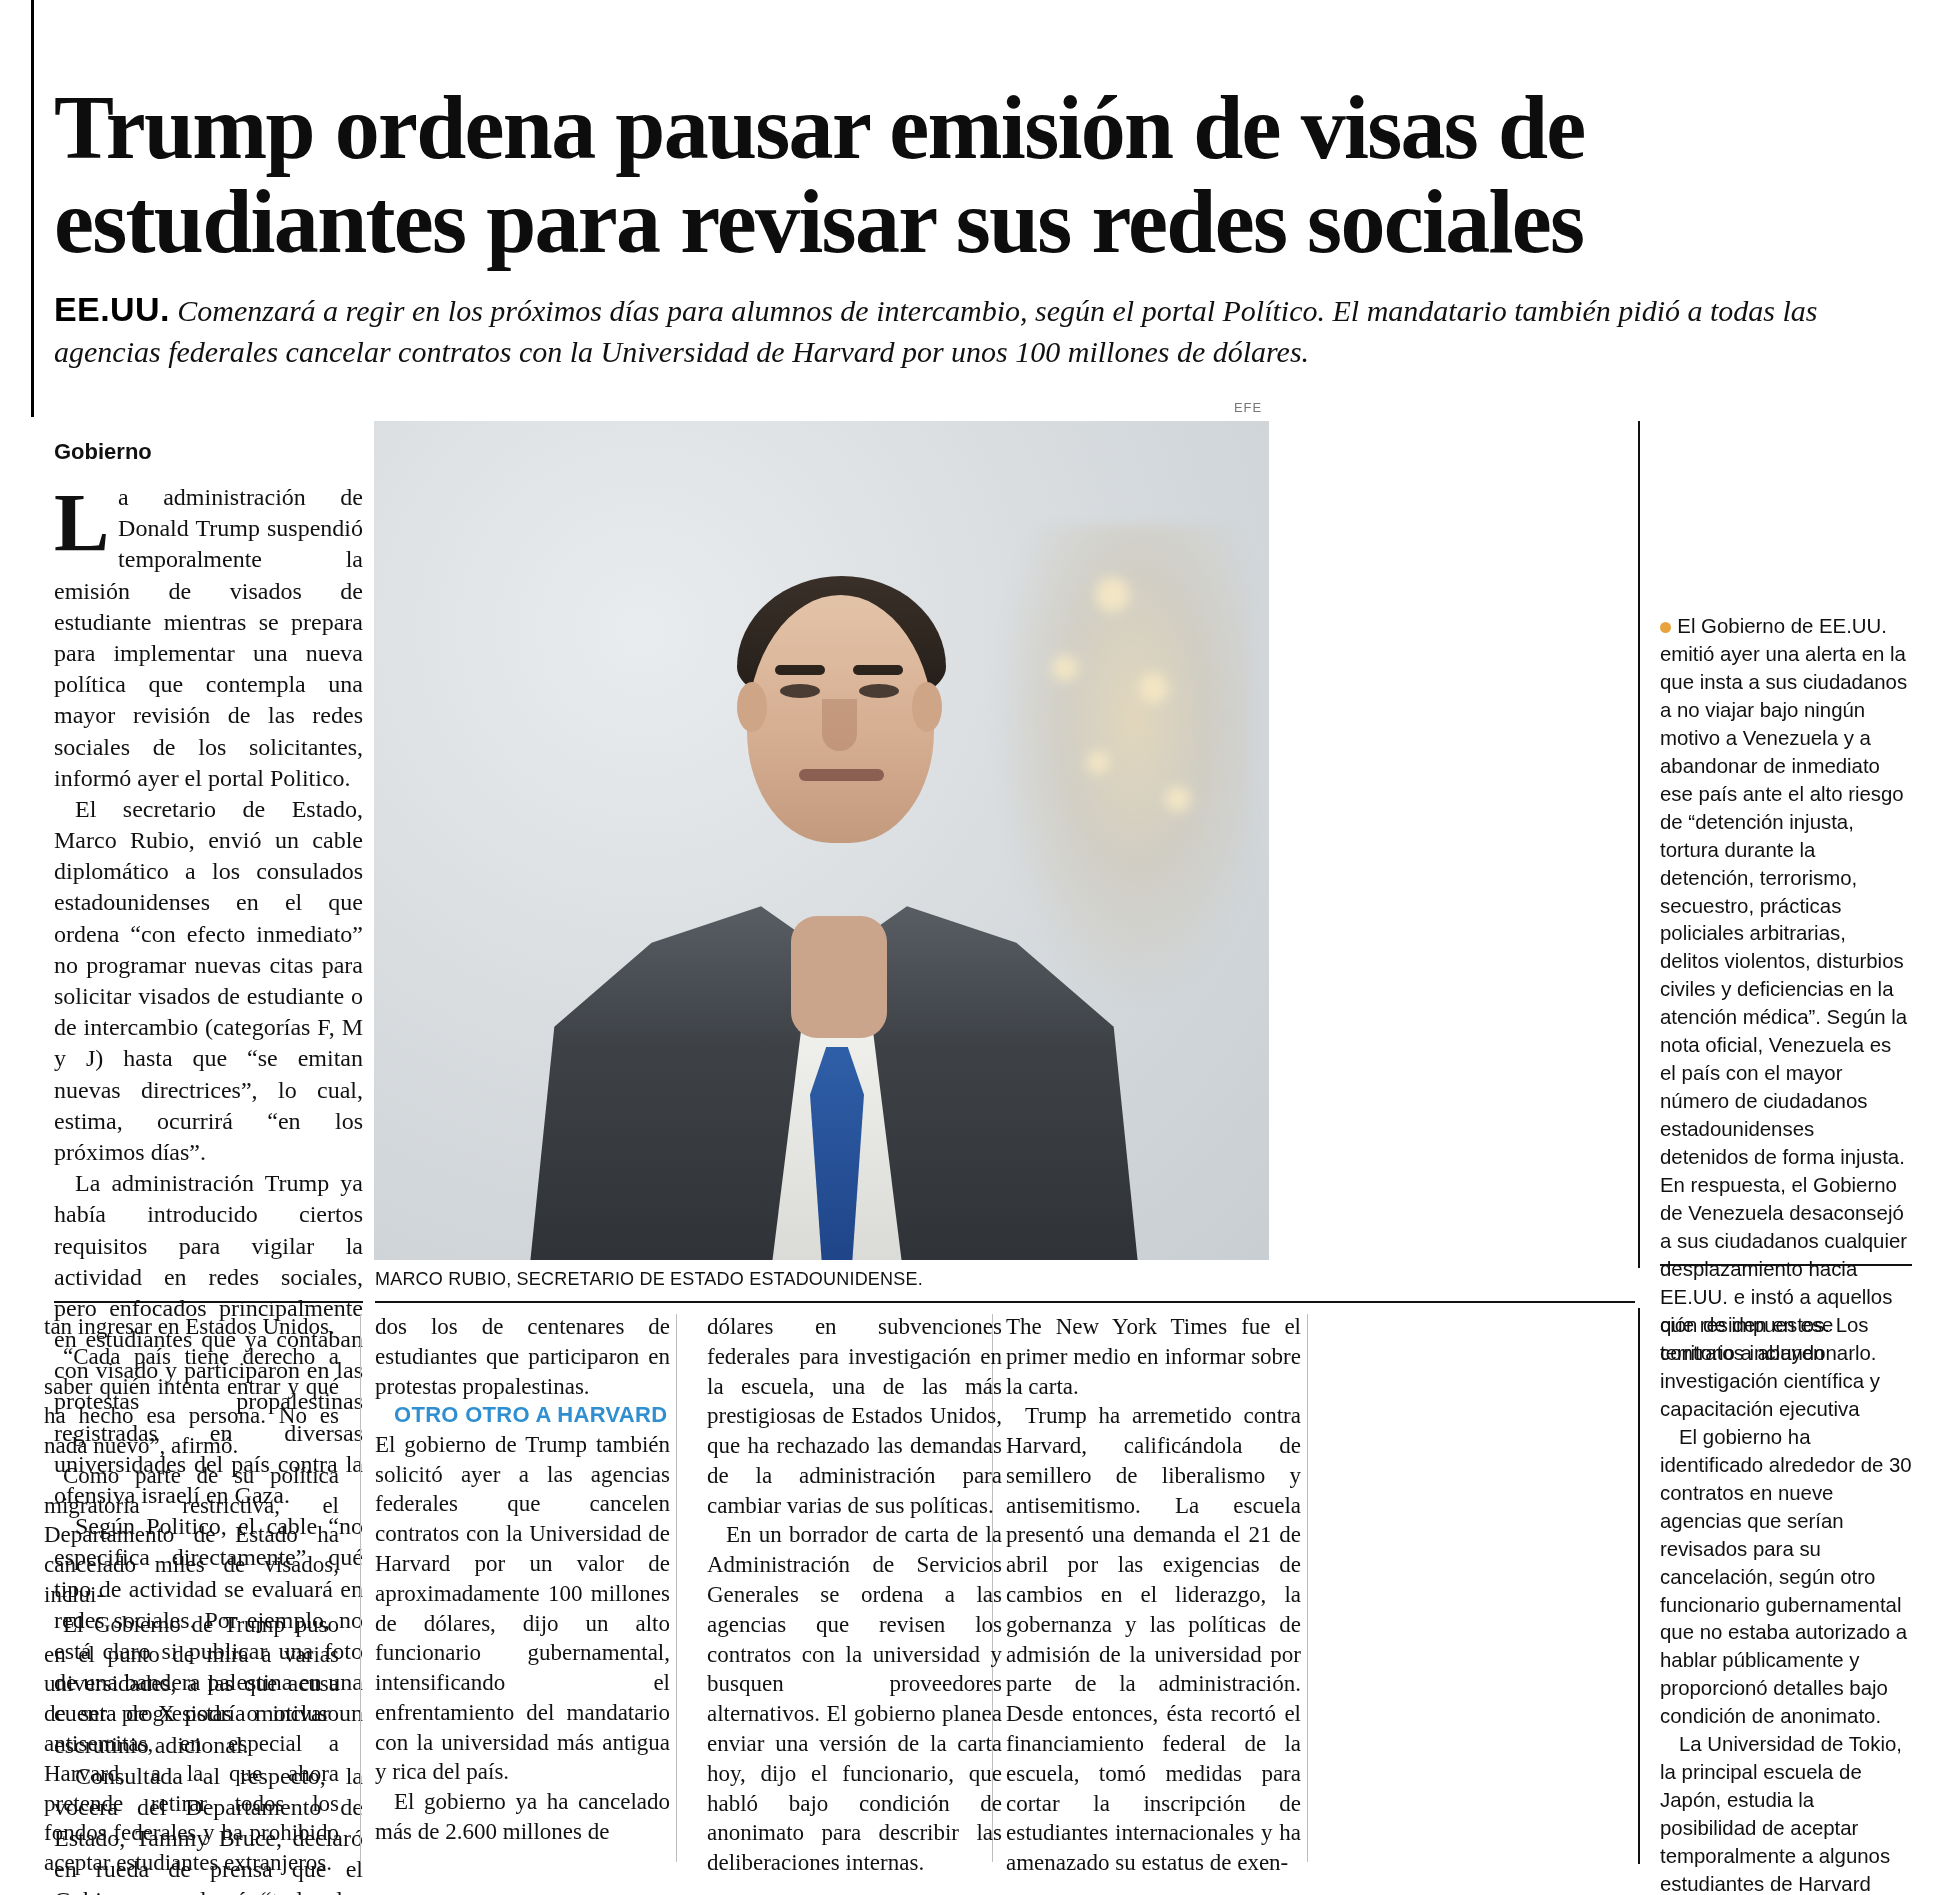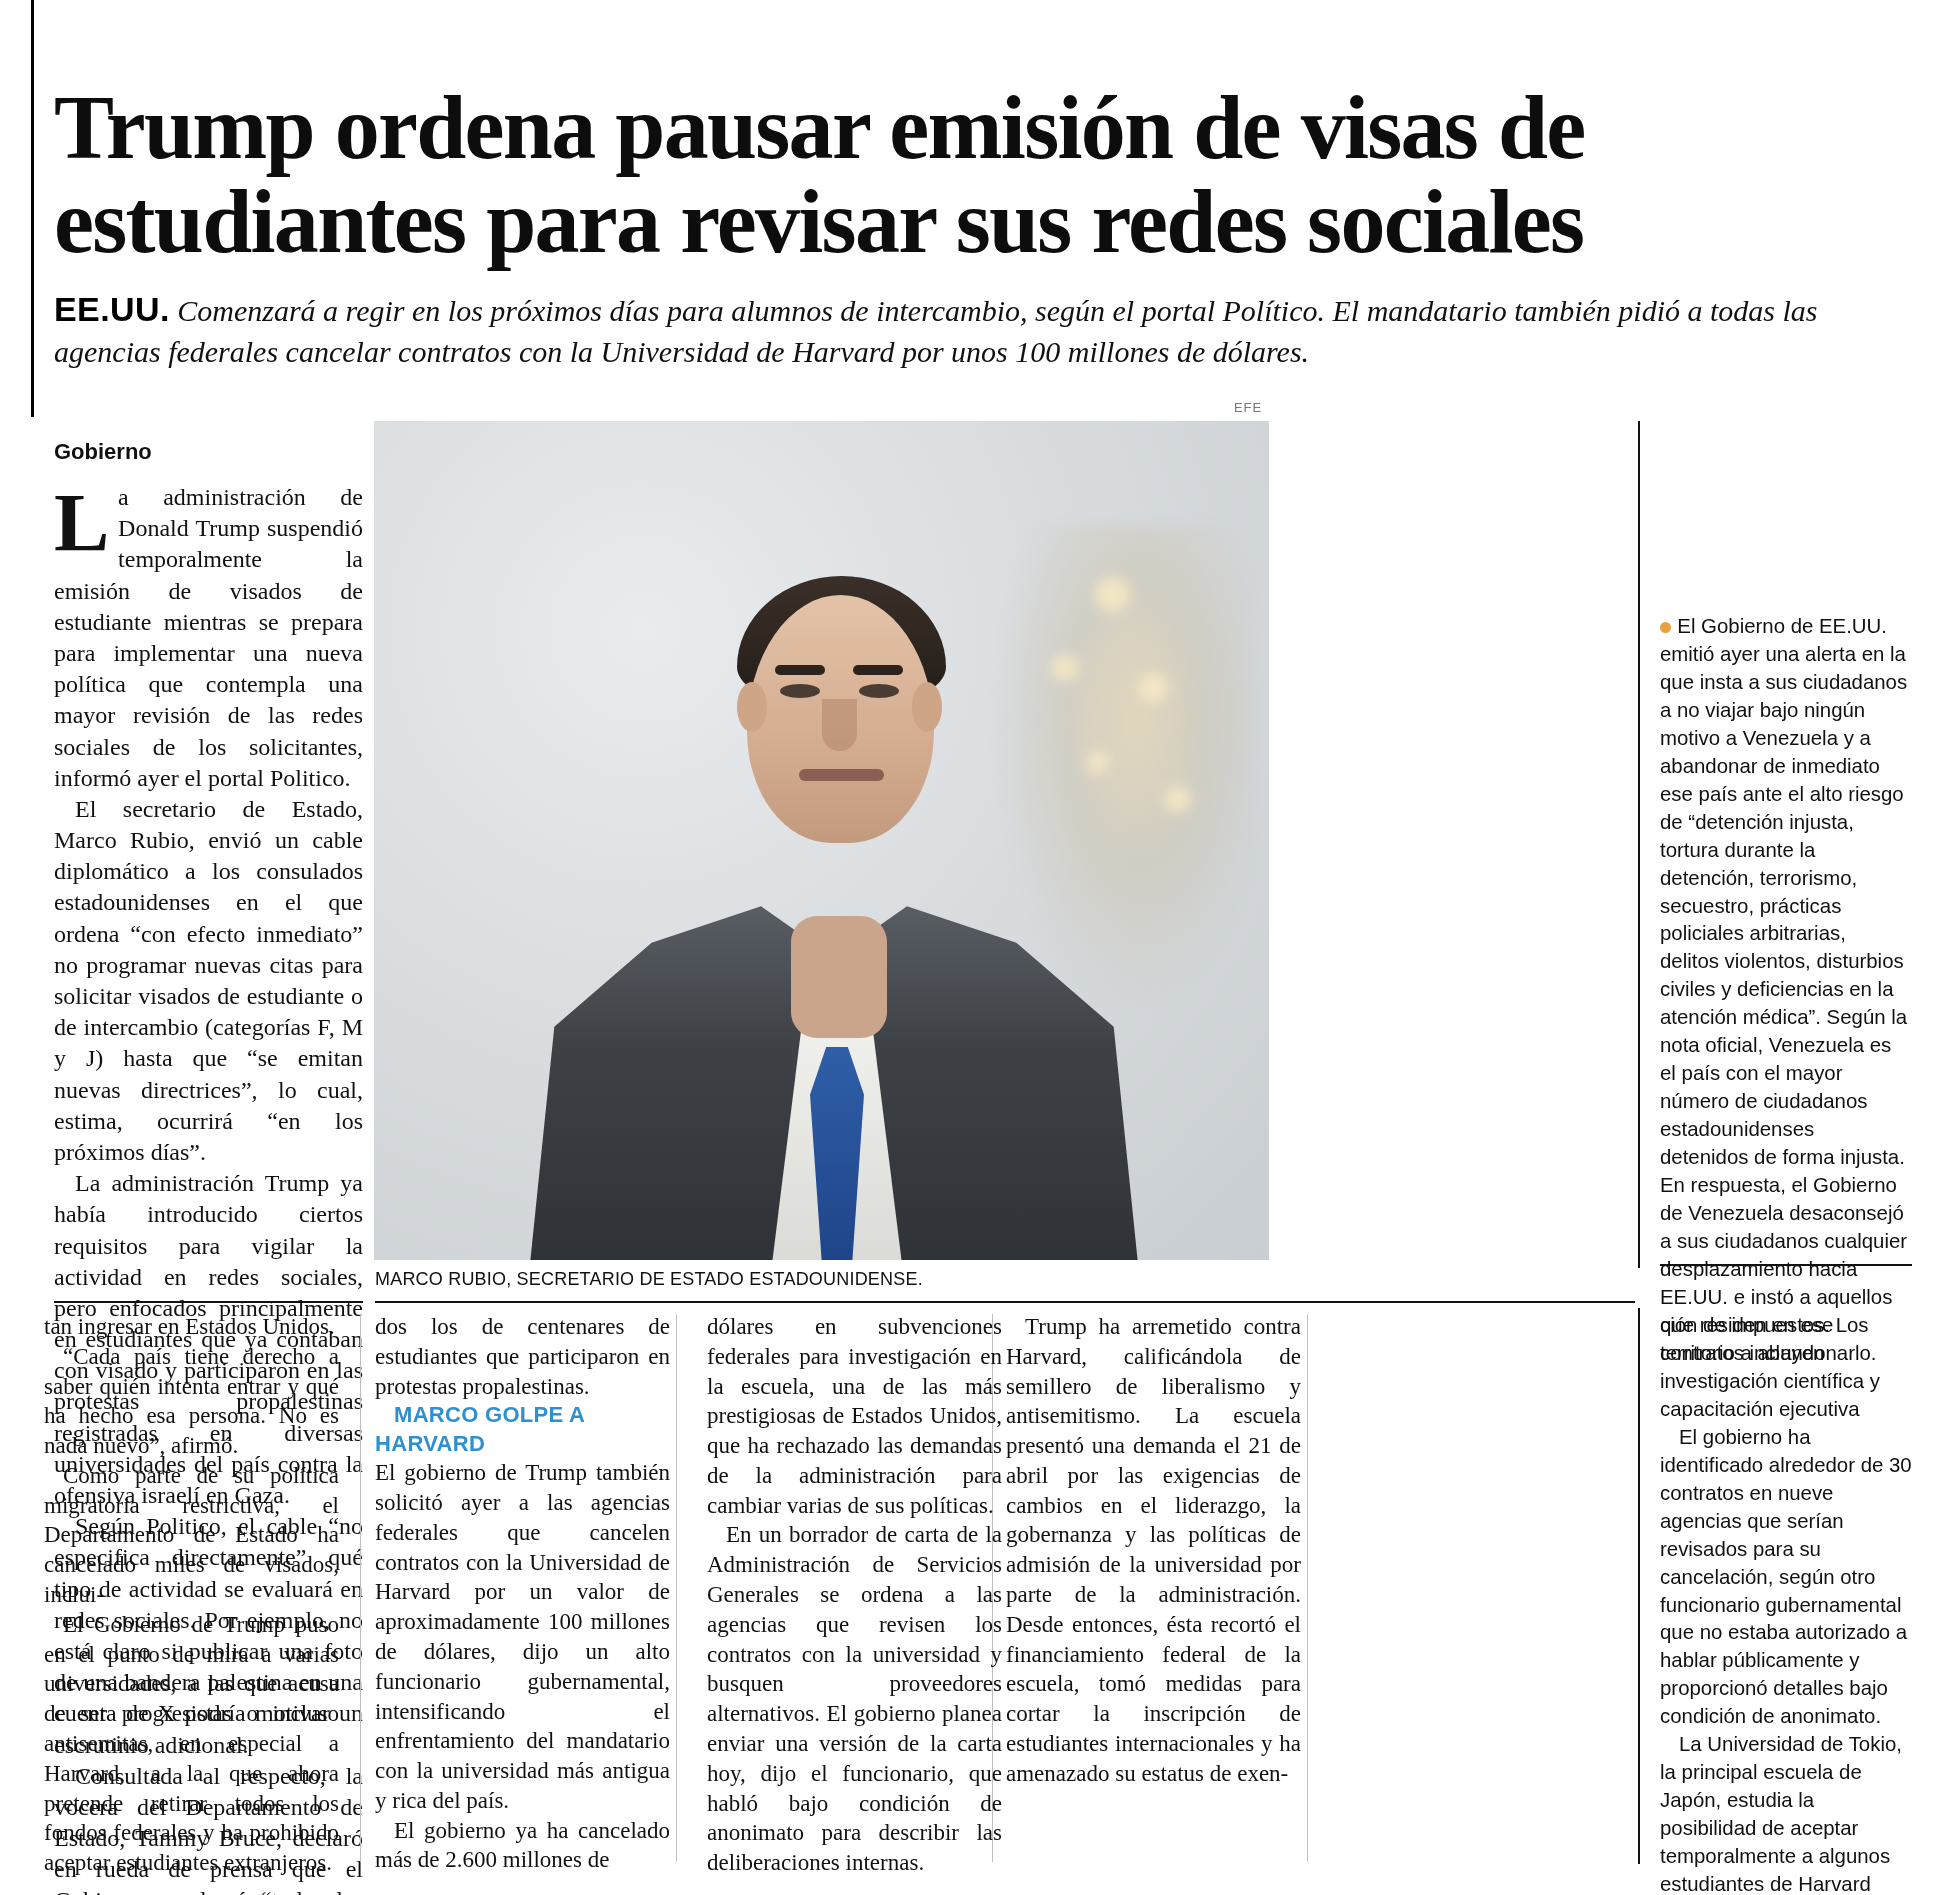--- a/index.html
+++ b/index.html
@@ -258,31 +258,32 @@
 
   <div class="bcol c1">
     <p class="noind">tan ingresar en Estados Unidos.</p>
     <p>“Cada país tiene derecho a saber quién intenta entrar y qué ha hecho esa persona. No es nada nuevo”, afirmó.</p>
     <p>Como parte de su política migratoria restrictiva, el Departamento de Estado ha cancelado miles de visados, inclui-</p>
     <p>El Gobierno de Trump puso en el punto de mira a varias universidades, a las que acusa de ser progresistas o incluso antisemitas, en especial a Harvard, a la que ahora pretende retirar todos los fondos federales y ha prohibido aceptar estudiantes extranjeros.</p>
   </div>
 
   <div class="bcol c2">
     <p class="noind">dos los de centenares de estudiantes que participaron en protestas propalestinas.</p>
-    <p class="subhead">MARCO GOLPE A HARVARD</p>
+    <p class="subhead">OTRO OTRO A HARVARD</p>
     <p class="noind">El gobierno de Trump también solicitó ayer a las agencias federales que cancelen contratos con la Universidad de Harvard por un valor de aproximadamente 100 millones de dólares, dijo un alto funcionario gubernamental, intensificando el enfrentamiento del mandatario con la universidad más antigua y rica del país.</p>
     <p>El gobierno ya ha cancelado más de 2.600 millones de</p>
   </div>
 
   <div class="bcol c3">
     <p class="noind">dólares en subvenciones federales para investigación en la escuela, una de las más prestigiosas de Estados Unidos, que ha rechazado las demandas de la administración para cambiar varias de sus políticas.</p>
     <p>En un borrador de carta de la Administración de Servicios Generales se ordena a las agencias que revisen los contratos con la universidad y busquen proveedores alternativos. El gobierno planea enviar una versión de la carta hoy, dijo el funcionario, que habló bajo condición de anonimato para describir las deliberaciones internas.</p>
   </div>
 
   <div class="bcol c4">
+    <p class="noind">The New York Times fue el primer medio en informar sobre la carta.</p>
     <p>Trump ha arremetido contra Harvard, calificándola de semillero de liberalismo y antisemitismo. La escuela presentó una demanda el 21 de abril por las exigencias de cambios en el liderazgo, la gobernanza y las políticas de admisión de la universidad por parte de la administración. Desde entonces, ésta recortó el financiamiento federal de la escuela, tomó medidas para cortar la inscripción de estudiantes internacionales y ha amenazado su estatus de exen-</p>
   </div>
 
   <div class="bcol c6" style="top:1312px;">
     <p class="noind">ción de impuestos. Los contratos incluyen investigación científica y capacitación ejecutiva</p>
     <p>El gobierno ha identificado alrededor de 30 contratos en nueve agencias que serían revisados para su cancelación, según otro funcionario gubernamental que no estaba autorizado a hablar públicamente y proporcionó detalles bajo condición de anonimato.</p>
     <p><span>La Universidad de Tokio, la principal escuela de Japón, estudia la posibilidad de aceptar temporalmente a algunos estudiantes de Harvard afectados por las sanciones de Trump.</span></p>
   </div>
 
 </div>

